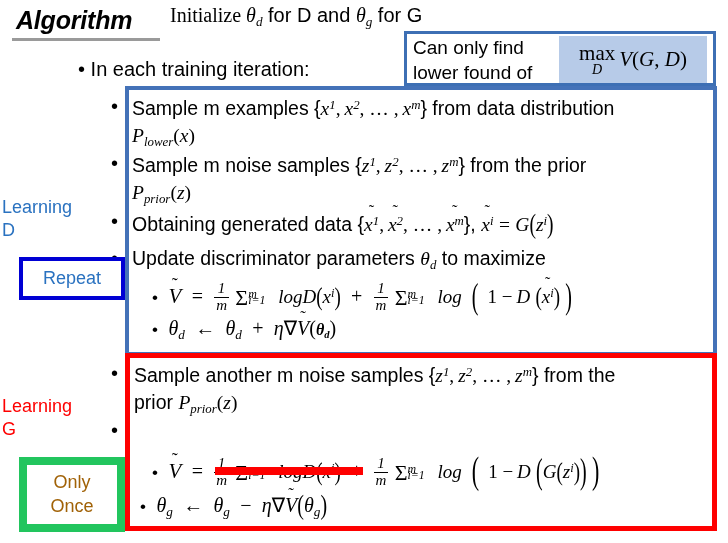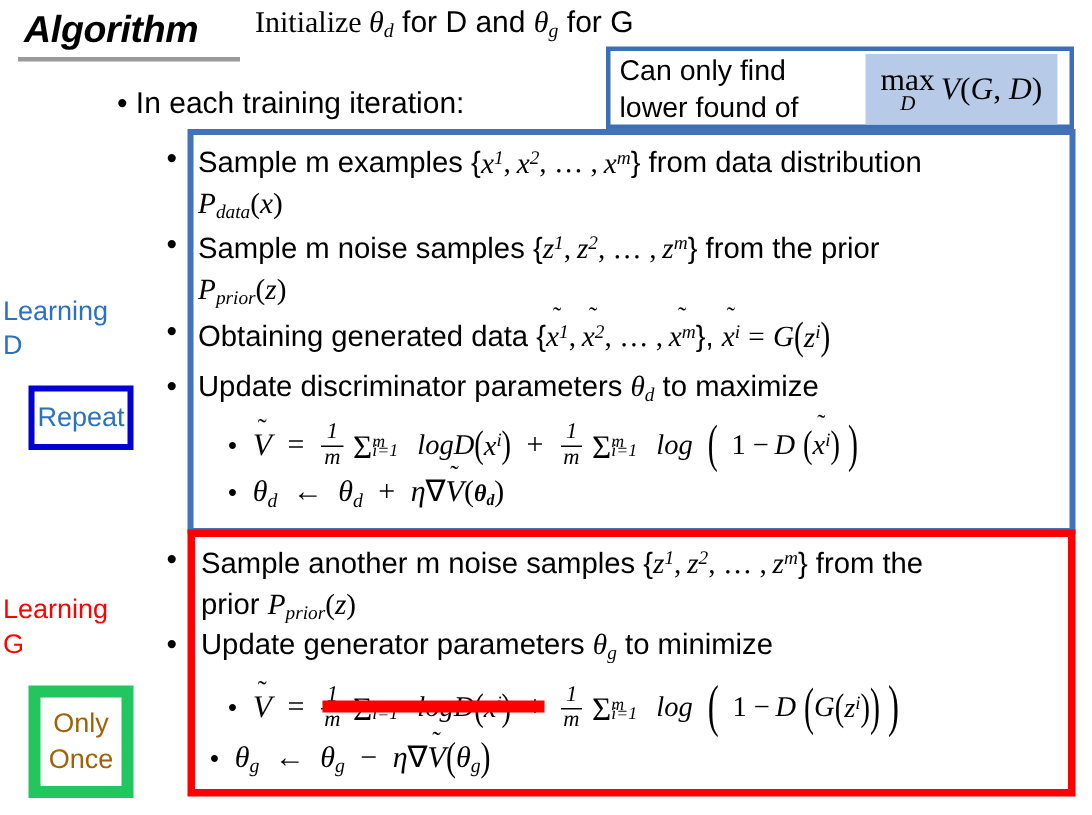--- a/index.html
+++ b/index.html
@@ -81,23 +81,23 @@
   .callout-text {
     position: absolute;
     left: 6px;
     top: 1px;
     width: 150px;
     font-size: 19px;
     line-height: 25px;
   }
   .callout-formula {
     position: absolute;
-    left: 170px;
+    left: 152px;
     top: 2px;
-    width: 128px;
+    width: 148px;
     height: 47px;
     background: #b7cbe8;
     box-sizing: border-box;
     display: flex;
     align-items: center;
     justify-content: center;
   }
   .bigop {
     display: inline-block;
     text-align: center;
@@ -226,21 +226,21 @@
     line-height: 23px;
     width: 118px;
     left: 2px;
   }
   .side-label.blue { color: #2a72c0; }
   .side-label.red  { color: #fe0000; }
 
   .side-box {
     position: absolute;
     left: 19px;
-    width: 70px;
+    width: 106px;
     text-align: center;
     font-size: 18px;
     line-height: 24px;
     padding: 5px 0 6px 0;
     box-sizing: border-box;
     background: #ffffff;
   }
   .side-box.blue { border: 4px solid #0000d4; color: #2a72c0; }
   .side-box.red  { border: 8px solid #22c55e; color: #a16207; }
 </style>
@@ -279,21 +279,21 @@
         <span class="mi" style="font-size:21px;">G</span>
         <span class="mu" style="font-size:21px;">,&nbsp;</span>
         <span class="mi" style="font-size:21px;">D</span>
         <span class="mu" style="font-size:21px;">)</span>
     </div>
   </div>
 
   <div class="bullet-dot" style="left:111px; top:96px;">•</div>
   <div class="step" style="left:132px; top:92px; width:578px;">
     Sample m examples {<span class="mi">x<sup class="msup">1</sup></span><span class="mu">, </span><span class="mi">x<sup class="msup">2</sup></span><span class="mu">, … , </span><span class="mi">x<sup class="msup">m</sup></span>} from data distribution<br>
-    <span class="mi">P<sub class="msub">data</sub></span><span class="mu">(</span><span class="mi">x</span><span class="mu">)</span>
+    <span class="mi">P<sub class="msub">lower</sub></span><span class="mu">(</span><span class="mi">x</span><span class="mu">)</span>
   </div>
 
   <div class="bullet-dot" style="left:111px; top:153px;">•</div>
   <div class="step" style="left:132px; top:149px; width:578px;">
     Sample m noise samples {<span class="mi">z<sup class="msup">1</sup></span><span class="mu">, </span><span class="mi">z<sup class="msup">2</sup></span><span class="mu">, … , </span><span class="mi">z<sup class="msup">m</sup></span>} from the prior<br>
     <span class="mi">P<sub class="msub">prior</sub></span><span class="mu">(</span><span class="mi">z</span><span class="mu">)</span>
   </div>
 
   <div class="bullet-dot" style="left:111px; top:211px;">•</div>
   <div class="step" style="left:132px; top:208px; width:578px; white-space:nowrap;">
@@ -331,23 +331,20 @@
     <span class="mi" style="font-size:20px;">η</span><span class="mu" style="font-size:20px;">∇</span><span class="vtilde mi" style="font-size:20px;">V<span class="tl">˜</span></span><span class="mu" style="font-size:20px;">(</span><span class="mi" style="font-size:16px;font-weight:bold;">θ<sub class="msub">d</sub></span><span class="mu" style="font-size:20px;">)</span>
   </div>
 
   <div class="bullet-dot" style="left:111px; top:363px;">•</div>
   <div class="step" style="left:134px; top:359px; width:576px;">
     Sample another m noise samples {<span class="mi">z<sup class="msup">1</sup></span><span class="mu">, </span><span class="mi">z<sup class="msup">2</sup></span><span class="mu">, … , </span><span class="mi">z<sup class="msup">m</sup></span>} from the<br>
     prior&nbsp;<span class="mi">P<sub class="msub">prior</sub></span><span class="mu">(</span><span class="mi">z</span><span class="mu">)</span>
   </div>
 
   <div class="bullet-dot" style="left:111px; top:420px;">•</div>
-  <div class="step" style="left:134px; top:417px; width:576px; white-space:nowrap;">
-    Update generator parameters <span class="mi">θ<sub class="msub">g</sub></span> to minimize
-  </div>
 
   <div class="formula" style="left:152px; top:455px;">
     <span style="font-size:17px;">•</span>&nbsp;
     <span class="vtilde mi" style="font-size:21px;">V<span class="tl">˜</span></span>
     <span class="mu" style="font-size:20px;">&nbsp;=&nbsp;</span>
     <span class="frac"><span class="num">1</span><span class="den">m</span></span>
     <span class="sigma">Σ<span class="sup2">m</span><span class="sub2">i=1</span></span><span class="sigma-pad"></span>
     <span class="mi" style="font-size:19px;">&nbsp;logD</span><span class="medparen" style="font-size:19px;">(</span><span class="mi" style="font-size:19px;">x<sup class="msup">i</sup></span><span class="medparen" style="font-size:19px;">)</span>
     <span class="mu" style="font-size:20px;">&nbsp;+&nbsp;</span>
     <span class="frac"><span class="num">1</span><span class="den">m</span></span>

